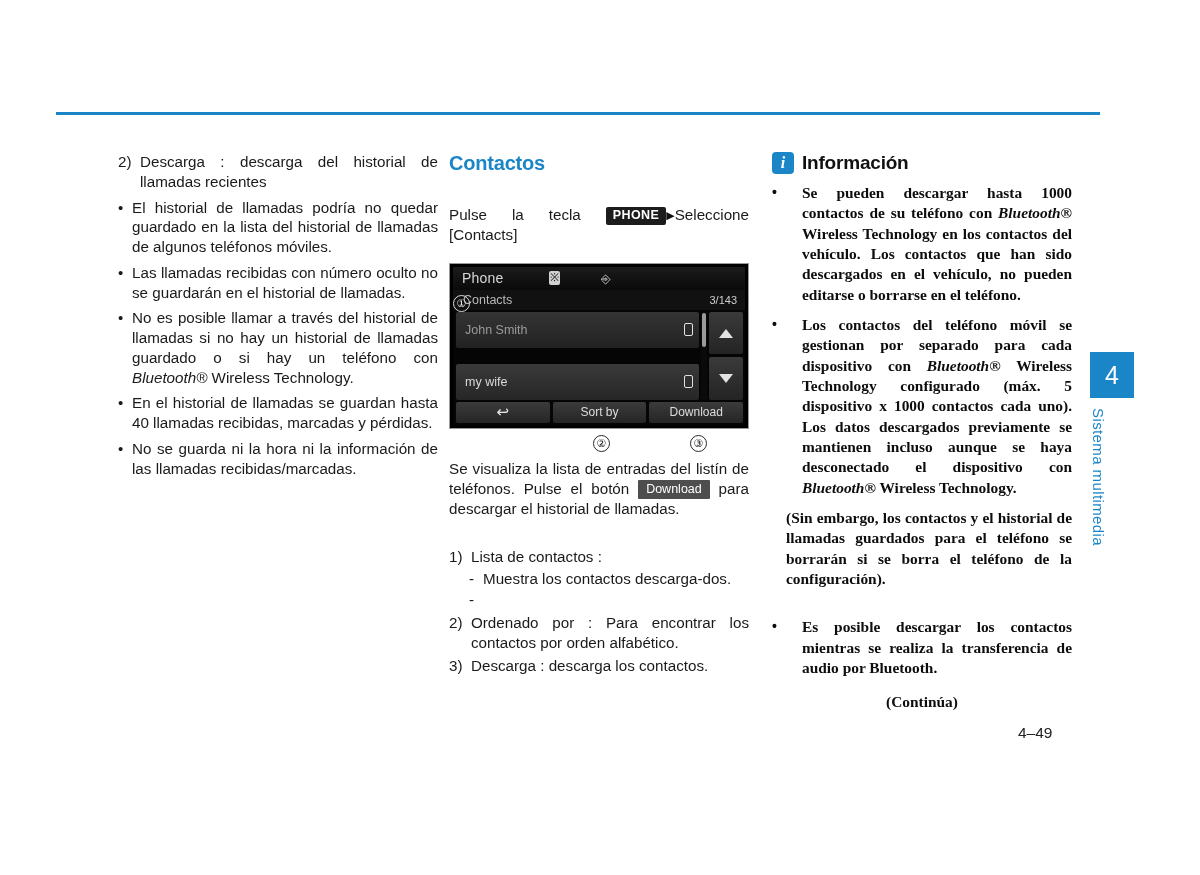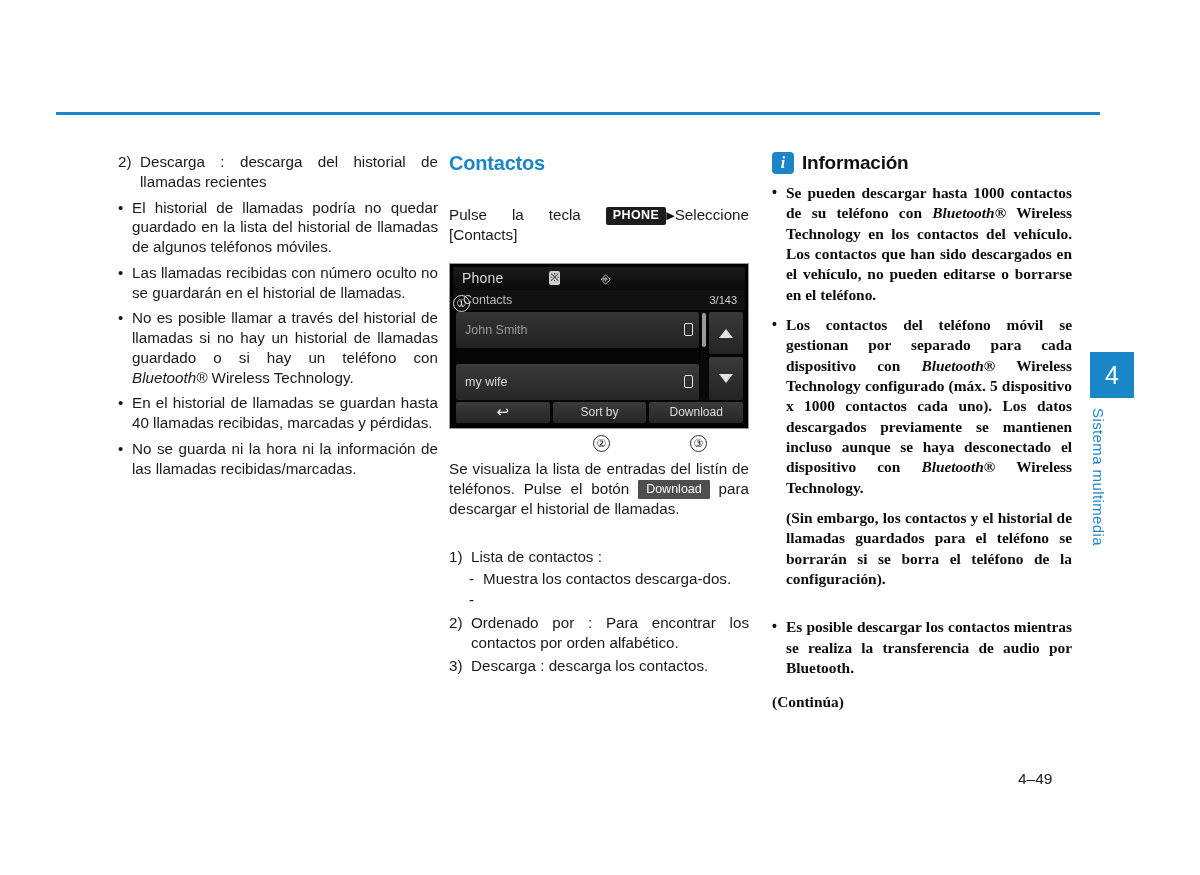--- a/index.html
+++ b/index.html
@@ -355,27 +355,27 @@
   .serif-bullet {
     display: flex;
     margin-bottom: 10px;
   }
   .serif-bullet .dot {
     flex: 0 0 auto;
     width: 14px;
     font-family: "Liberation Sans", sans-serif;
     font-size: 14px;
   }
-  .serif-bullet .txt { flex: 1 1 auto; }
+  .serif-bullet .txt { flex: 1 1 auto; margin-left: 16px; }
   .serif-para {
     padding-left: 14px;
     margin-bottom: 28px;
   }
   .continua {
-    text-align: left;
+    text-align: center;
     margin-top: 14px;
   }
 
   
   .side-tab {
     position: absolute;
     left: 1090px; top: 352px;
     width: 44px;
   }
   .side-tab-num {
@@ -392,21 +392,21 @@
     font-size: 15px;
     writing-mode: vertical-rl;
     text-orientation: mixed;
     letter-spacing: 0.4px;
     white-space: nowrap;
   }
 
   
   .page-num {
     position: absolute;
-    left: 1018px; top: 770px;
+    left: 1018px; top: 724px;
     font-size: 15.5px;
     color: #222;
   }
 </style>
 </head>
 <body>
 
 <div class="page">
 
   <div class="top-rule"></div>

